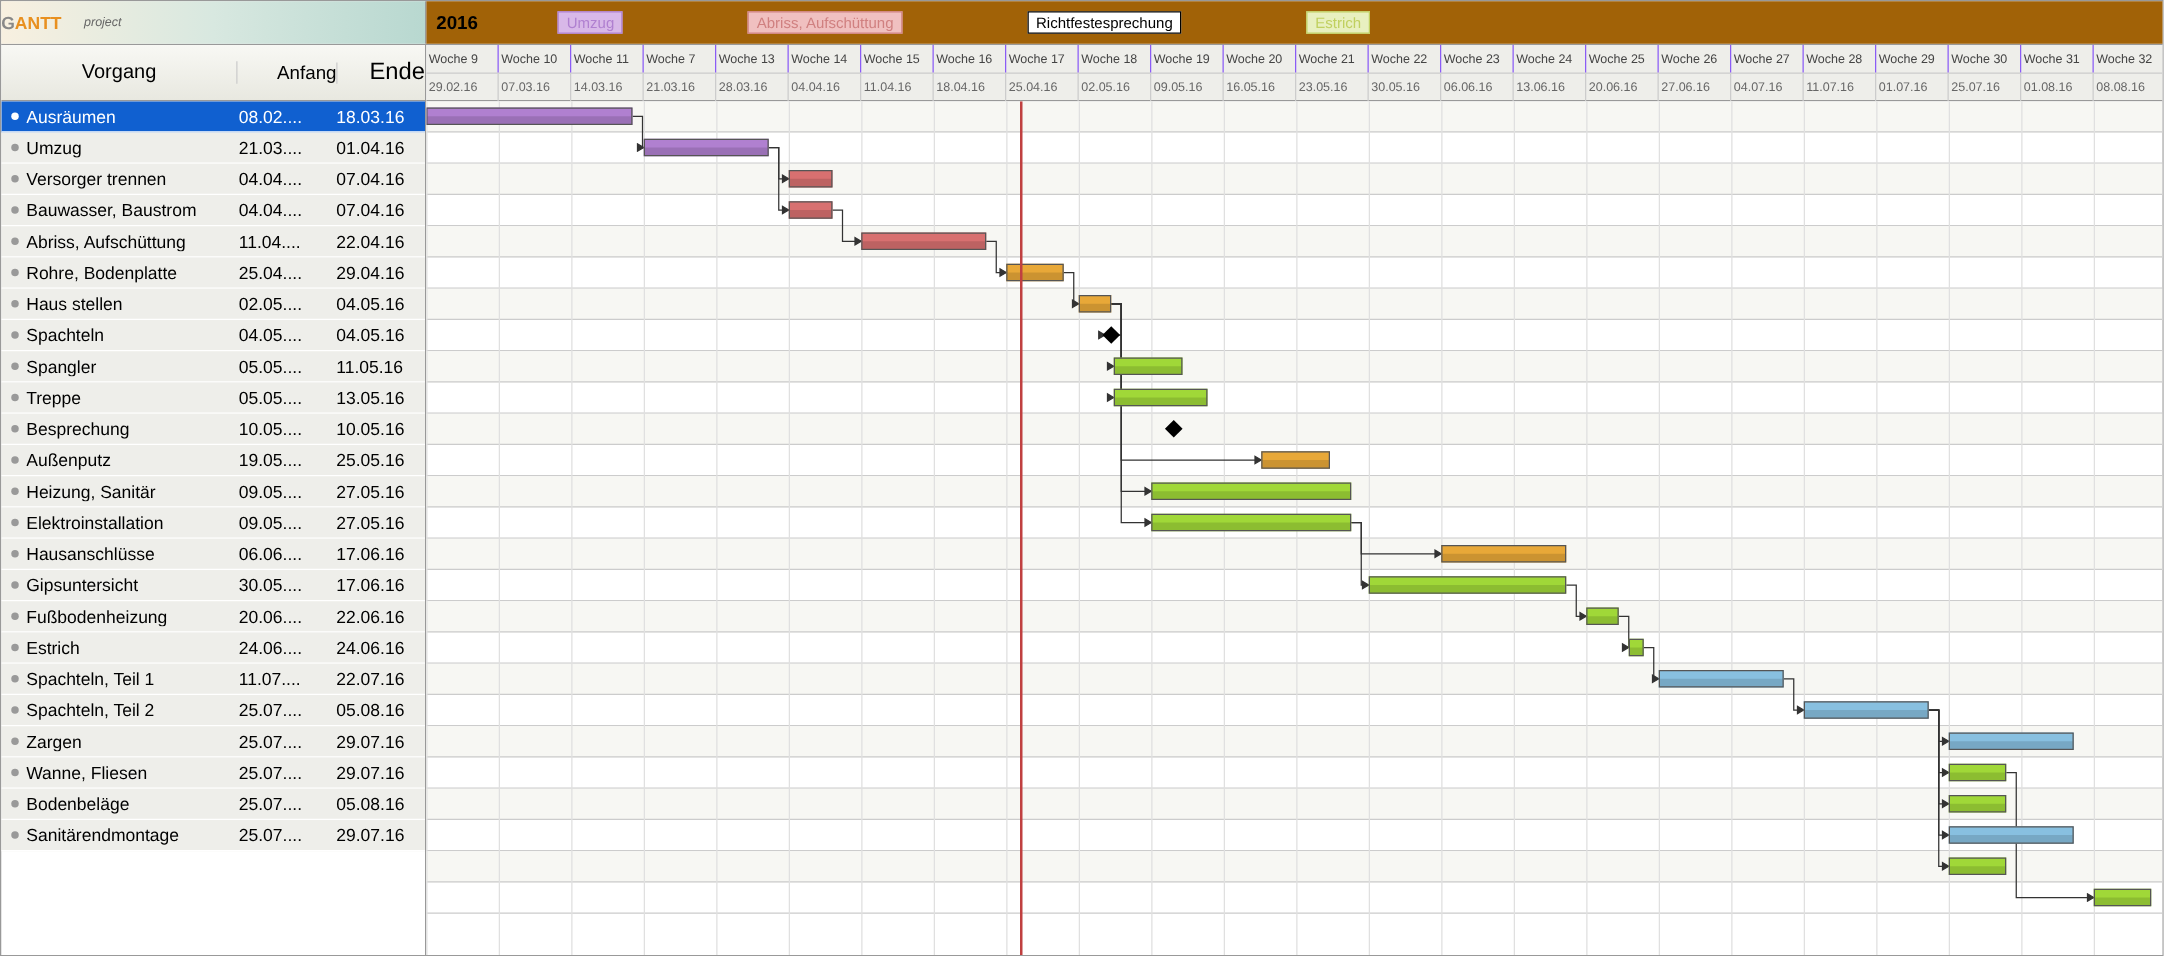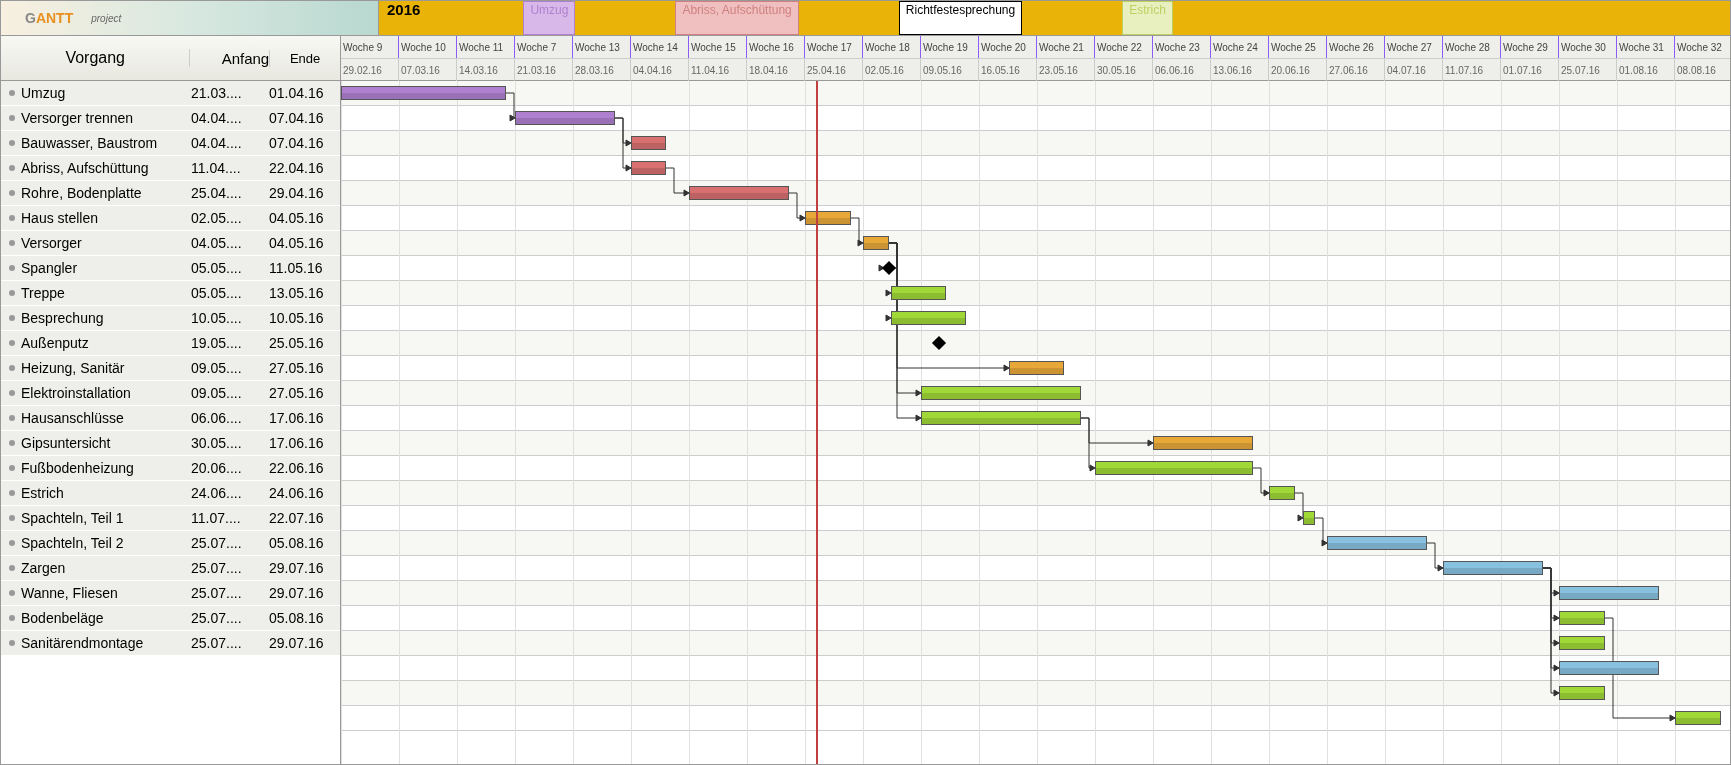--- a/index.html
+++ b/index.html
@@ -1,32 +1,32 @@
 <!DOCTYPE html>
 <html><head>
 <meta charset="utf-8">
 <style>
 * { box-sizing: border-box; margin: 0; padding: 0; }
 body { font-family: Arial, sans-serif; font-size: 13px; background: #fff; overflow: hidden; }
 .app { display: flex; flex-direction: column; width: 1731px; height: 765px; border: 1px solid #999; }
 .top-row { display: flex; height: 35px; border-bottom: 1px solid #999; }
-.logo-area { width: 378px; display: flex; align-items: center; padding-left: 24px; background: linear-gradient(90deg, #f8f0e0 0%, #d8e8e0 50%, #b8d8d0 100%); position: relative; overflow: hidden; border-right: 1px solid #999; }
+.logo-area { width: 340px; display: flex; align-items: center; padding-left: 0; background: linear-gradient(90deg, #f8f0e0 0%, #d8e8e0 50%, #b8d8d0 100%); position: relative; overflow: hidden; border-right: 1px solid #999; }
 .logo-text { font-weight: bold; font-size: 14px; }
 .logo-text .g { color: #888; }
 .logo-text .a { color: #e89020; }
 .logo-sub { font-size: 10px; color: #666; font-style: italic; margin-left: 18px; }
-.top-legend { flex: 1; display: flex; padding-left: 8px; gap: 103px; background: #eab308; }
+.top-legend { flex: 1; display: flex; align-items: center; padding-left: 8px; gap: 64px; background: #a16207; }
 .year { font-weight: bold; font-size: 15px; }
 .legend-item { padding: 1px 6px; font-size: 12px; border: 1px solid; }
 .main { flex: 1; display: flex; overflow: hidden; }
 .left { width: 340px; display: flex; flex-direction: column; border-right: 1px solid #999; }
 .left-header { display: flex; height: 45px; background: linear-gradient(#f8f8f4, #e8e8e0); border-bottom: 1px solid #999; align-items: center; }
 .lh-task { width: 190px; text-align: center; font-size: 16px; border-right: 1px solid #ccc; }
 .lh-start { width: 80px; text-align: right; font-size: 15px; border-right: 1px solid #ccc; }
-.lh-end { width: 70px; text-align: center; font-size: 13px; }
+.lh-end { width: 70px; text-align: right; font-size: 19px; }
 .task-list { flex: 1; overflow: hidden; }
 .task-row { display: flex; height: 25px; align-items: center; background: #eeeeea; border-bottom: 1px solid #fff; }
 .task-row.selected { background: #1060d0; color: #fff; }
 .task-row.selected .bullet { background: #fff; }
 .bullet { width: 6px; height: 6px; border-radius: 50%; background: #999; margin: 0 6px 0 8px; flex-shrink: 0; }
 .task-name { width: 170px; white-space: nowrap; overflow: hidden; text-overflow: ellipsis; font-size: 14px; }
 .task-start { width: 78px; white-space: nowrap; overflow: hidden; text-overflow: clip; font-size: 14px; }
 .task-end { width: 70px; white-space: nowrap; font-size: 14px; }
 .right { flex: 1; display: flex; flex-direction: column; overflow: hidden; position: relative; }
 .timeline-header { height: 45px; border-bottom: 1px solid #999; background: #eeeeea; position: relative; }
@@ -67,20 +67,26 @@
     </div>
   </div>
   <div class="main">
     <div class="left">
       <div class="left-header">
         <div class="lh-task">Vorgang</div>
         <div class="lh-start">Anfang</div>
         <div class="lh-end">Ende</div>
       </div>
       <div class="task-list" id="task-list">
+          <div class="task-row selected">
+            <span class="bullet"></span>
+            <span class="task-name">Ausräumen</span>
+            <span class="task-start">08.02....</span>
+            <span class="task-end">18.03.16</span>
+          </div>
           <div class="task-row">
             <span class="bullet"></span>
             <span class="task-name">Umzug</span>
             <span class="task-start">21.03....</span>
             <span class="task-end">01.04.16</span>
           </div>
           <div class="task-row">
             <span class="bullet"></span>
             <span class="task-name">Versorger trennen</span>
             <span class="task-start">04.04....</span>
@@ -105,21 +111,21 @@
             <span class="task-end">29.04.16</span>
           </div>
           <div class="task-row">
             <span class="bullet"></span>
             <span class="task-name">Haus stellen</span>
             <span class="task-start">02.05....</span>
             <span class="task-end">04.05.16</span>
           </div>
           <div class="task-row">
             <span class="bullet"></span>
-            <span class="task-name">Versorger</span>
+            <span class="task-name">Spachteln</span>
             <span class="task-start">04.05....</span>
             <span class="task-end">04.05.16</span>
           </div>
           <div class="task-row">
             <span class="bullet"></span>
             <span class="task-name">Spangler</span>
             <span class="task-start">05.05....</span>
             <span class="task-end">11.05.16</span>
           </div>
           <div class="task-row">

